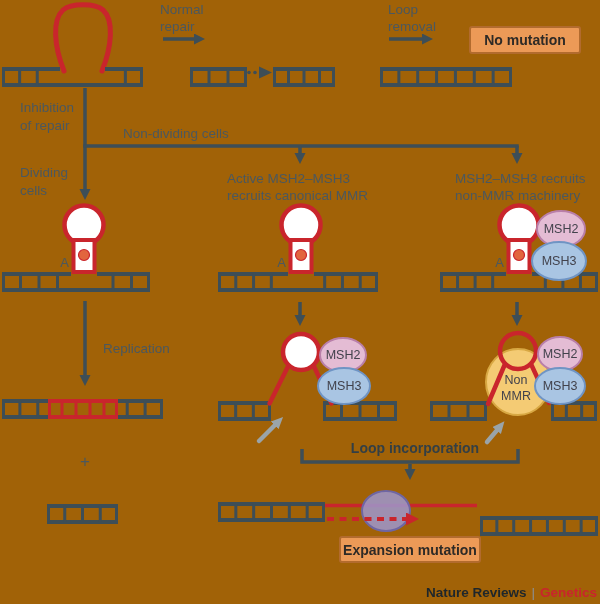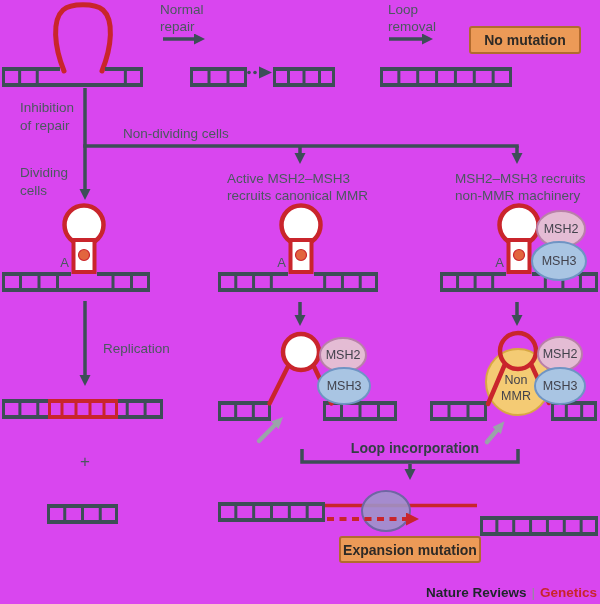--- a/index.html
+++ b/index.html
@@ -1,16 +1,16 @@
 <!DOCTYPE html>
 <html style="--c-slate: #3D4E57; --c-label: #4B585F; --c-heading: #333F45; --c-red: #C9252C; --c-orange_fill: #EC9A57; --c-orange_border: #B26B2E; --c-badge_text: #2E2A26; --c-pink_fill: #E4BCD4; --c-pink_border: #B97FA9; --c-blue_fill: #A9C5E3; --c-blue_border: #6F94C4; --c-yellow_fill: #F4CB74; --c-yellow_border: #D8A843; --c-purple_fill: #9D95C9; --c-purple_border: #6F66A3; --c-gray: #9AA4A9; --c-dot: #E2653E; --c-protein_text: #42424C; --c-footer_dark: #1E262B; --c-footer_gray: #8C9296;"><head>
 <meta charset="utf-8">
 <style>
   html,body{margin:0;padding:0;background:#ffffff;}
-  .stage{position:relative;width:600px;height:604px;background:#d946ef;overflow:hidden;}
+  .stage{position:relative;width:600px;height:604px;background:#a16207;overflow:hidden;}
   svg{display:block;}
   text{font-family:"Liberation Sans", sans-serif;}
   .lbl{font-size:13.5px;fill:var(--c-label);}
   .lbl-bold{font-size:14px;font-weight:bold;fill:var(--c-heading);}
   .badge-text{font-size:14px;font-weight:bold;fill:var(--c-badge_text);}
   .prot{font-size:12.5px;fill:var(--c-protein_text);}
   .a-lab{font-size:13px;fill:var(--c-label);}
   .plus{font-size:17px;fill:var(--c-label);}
   .ft-dark{font-size:13.5px;font-weight:bold;fill:var(--c-footer_dark);}
   .ft-gray{font-size:13.5px;fill:var(--c-footer_gray);}

